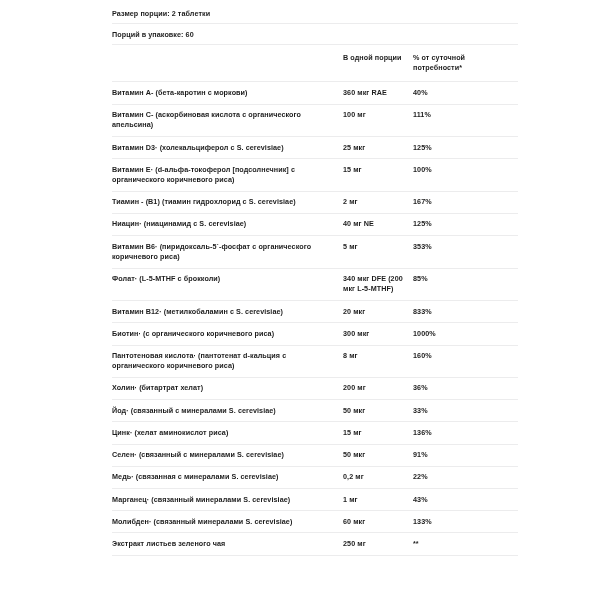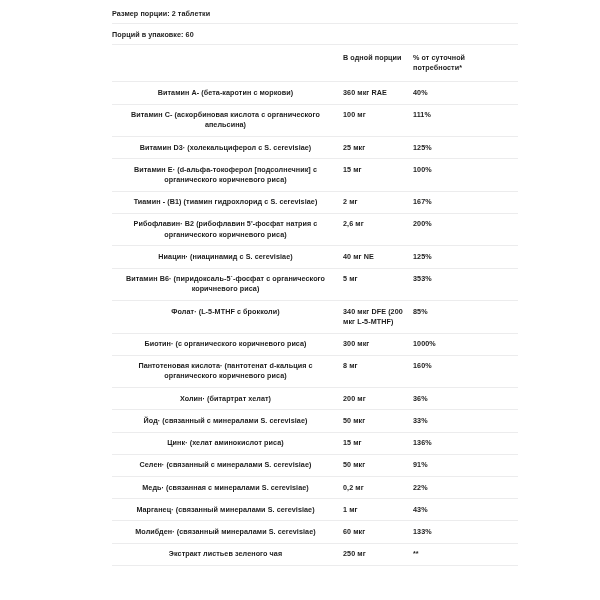--- a/index.html
+++ b/index.html
@@ -67,21 +67,20 @@
     padding-top: 8px;
     padding-bottom: 8px;
   }
   table.facts td.amount,
   table.facts th.amount {
     padding-left: 0;
     margin-top: 19px;
   }
   .nutrient-name {
     display: block;
-    text-align: center;
   }
 </style>
 </head>
 <body>
 
 <div class="page">
   <div class="label-wrap">
 
     <div class="serving-row">Размер порции: 2 таблетки</div>
     <div class="serving-row">Порций в упаковке: 60</div>
@@ -130,27 +129,20 @@
           </tr>
           <tr>
             <td class="name">
               <span class="nutrient-name">Тиамин - (B1) (тиамин гидрохлорид с S. cerevisiae)</span>
             </td>
             <td class="amount">2 мг</td>
             <td class="dv">167%</td>
           </tr>
           <tr>
             <td class="name">
-              <span class="nutrient-name">Рибофлавин·  B2 (рибофлавин 5'-фосфат натрия с органического коричневого риса)</span>
-            </td>
-            <td class="amount">2,6 мг</td>
-            <td class="dv">200%</td>
-          </tr>
-          <tr>
-            <td class="name">
               <span class="nutrient-name">Ниацин·  (ниацинамид с S. cerevisiae)</span>
             </td>
             <td class="amount">40 мг NE</td>
             <td class="dv">125%</td>
           </tr>
           <tr>
             <td class="name">
               <span class="nutrient-name">Витамин B6·  (пиридоксаль-5`-фосфат с органического коричневого риса)</span>
             </td>
             <td class="amount">5 мг</td>
@@ -158,20 +150,27 @@
           </tr>
           <tr>
             <td class="name">
               <span class="nutrient-name">Фолат·  (L-5-MTHF с брокколи)</span>
             </td>
             <td class="amount">340 мкг DFE (200 мкг L-5-MTHF)</td>
             <td class="dv">85%</td>
           </tr>
           <tr>
             <td class="name">
+              <span class="nutrient-name">Витамин B12·  (метилкобаламин с S. cerevisiae)</span>
+            </td>
+            <td class="amount">20 мкг</td>
+            <td class="dv">833%</td>
+          </tr>
+          <tr>
+            <td class="name">
               <span class="nutrient-name">Биотин·  (с органического коричневого риса)</span>
             </td>
             <td class="amount">300 мкг</td>
             <td class="dv">1000%</td>
           </tr>
           <tr>
             <td class="name">
               <span class="nutrient-name">Пантотеновая кислота·  (пантотенат d-кальция с органического коричневого риса)</span>
             </td>
             <td class="amount">8 мг</td>

